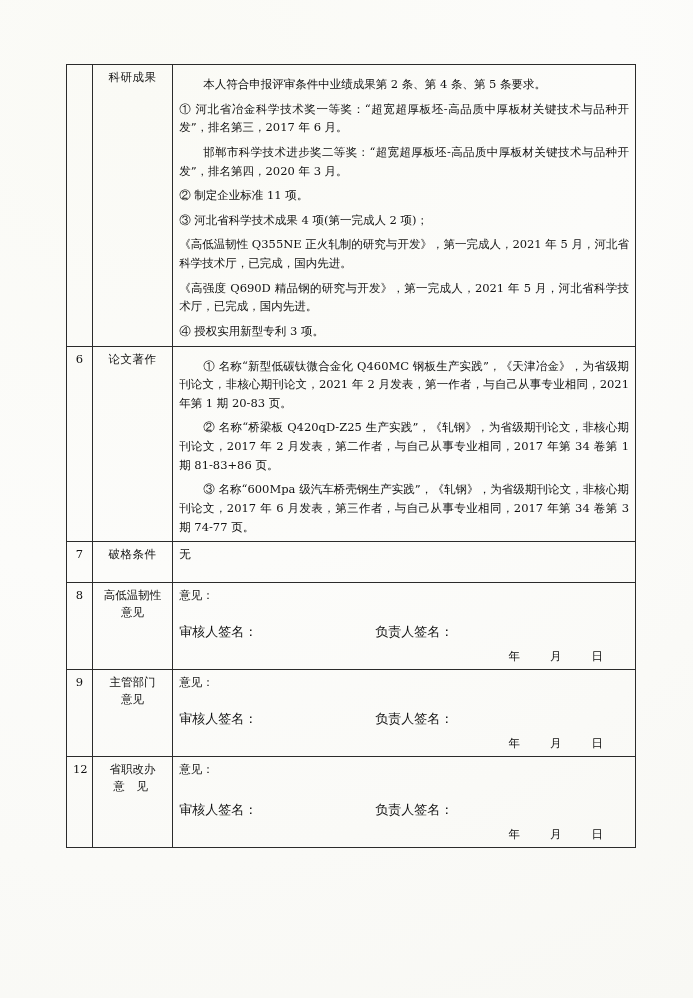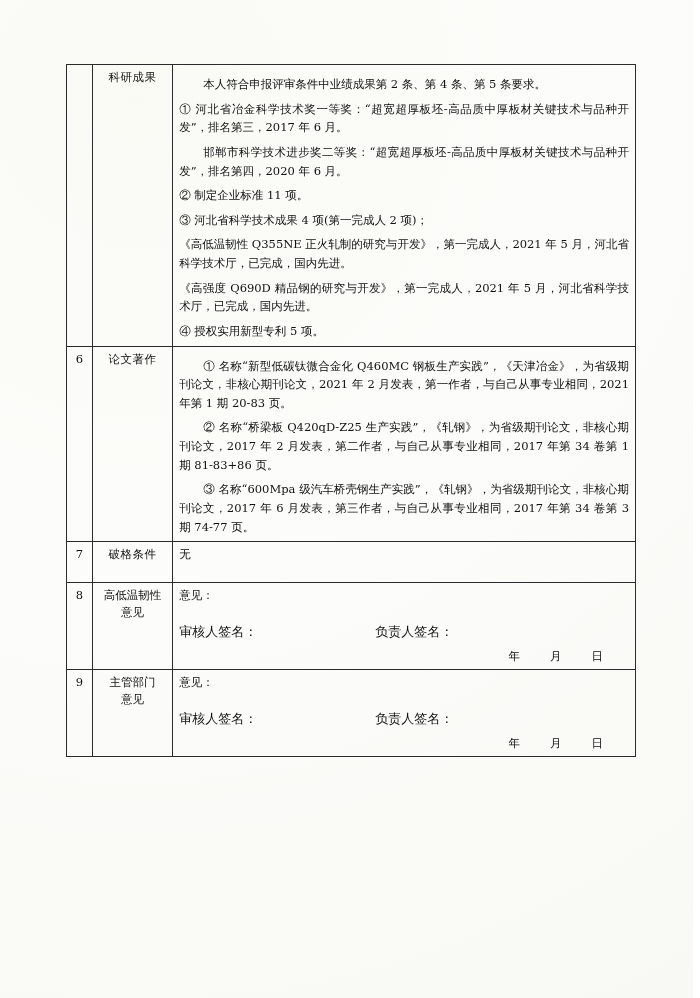--- a/index.html
+++ b/index.html
@@ -119,26 +119,26 @@
       <col class="col-content">
     </colgroup>
     <tbody>
 
       <tr>
         <td class="cell-center"></td>
         <td class="cell-middle label-text">科研成果</td>
         <td>
           <p class="content-p indent2">本人符合申报评审条件中业绩成果第 2 条、第 4 条、第 5 条要求。</p>
           <p class="content-p no-indent">① 河北省冶金科学技术奖一等奖：“超宽超厚板坯-高品质中厚板材关键技术与品种开发”，排名第三，2017 年 6 月。</p>
-          <p class="content-p indent2">邯郸市科学技术进步奖二等奖：“超宽超厚板坯-高品质中厚板材关键技术与品种开发”，排名第四，2020 年 6 月。</p>
+          <p class="content-p indent2">邯郸市科学技术进步奖二等奖：“超宽超厚板坯-高品质中厚板材关键技术与品种开发”，排名第四，2020 年 3 月。</p>
           <p class="content-p no-indent">② 制定企业标准 11 项。</p>
           <p class="content-p no-indent">③ 河北省科学技术成果 4 项(第一完成人 2 项)；</p>
           <p class="content-p no-indent">《高低温韧性 Q355NE 正火轧制的研究与开发》，第一完成人，2021 年 5 月，河北省科学技术厅，已完成，国内先进。</p>
           <p class="content-p no-indent">《高强度 Q690D 精品钢的研究与开发》，第一完成人，2021 年 5 月，河北省科学技术厅，已完成，国内先进。</p>
-          <p class="content-p no-indent">④ 授权实用新型专利 5 项。</p>
+          <p class="content-p no-indent">④ 授权实用新型专利 3 项。</p>
         </td>
       </tr>
 
       <tr>
         <td class="cell-center">6</td>
         <td class="cell-middle label-text">论文著作</td>
         <td>
           <p class="content-p indent2">① 名称“新型低碳钛微合金化 Q460MC 钢板生产实践”，《天津冶金》，为省级期刊论文，非核心期刊论文，2021 年 2 月发表，第一作者，与自己从事专业相同，2021 年第 1 期 20-83 页。</p>
           <p class="content-p indent2">② 名称“桥梁板 Q420qD-Z25 生产实践”，《轧钢》，为省级期刊论文，非核心期刊论文，2017 年 2 月发表，第二作者，与自己从事专业相同，2017 年第 34 卷第 1 期 81-83+86 页。</p>
           <p class="content-p indent2">③ 名称“600Mpa 级汽车桥壳钢生产实践”，《轧钢》，为省级期刊论文，非核心期刊论文，2017 年 6 月发表，第三作者，与自己从事专业相同，2017 年第 34 卷第 3 期 74-77 页。</p>
@@ -188,16 +188,35 @@
           <div class="date-row">
             <span>年</span>
             <span>月</span>
             <span>日</span>
           </div>
         </td>
       </tr>
 
 
 
+      <tr>
+        <td class="cell-center">12</td>
+        <td class="cell-middle stack-label">
+          <div>省职改办</div>
+          <div class="small-gap">意 见</div>
+        </td>
+        <td class="opinion-cell" style="height:72px;">
+          <p class="opinion-title">意见：</p>
+          <div class="sign-row" style="margin-top:22px;">
+            <span class="sign-a">审核人签名：</span>
+            <span class="sign-b">负责人签名：</span>
+          </div>
+          <div class="date-row">
+            <span>年</span>
+            <span>月</span>
+            <span>日</span>
+          </div>
+        </td>
+      </tr>
 
     </tbody>
   </table>
 </div>
 
 </body></html>

